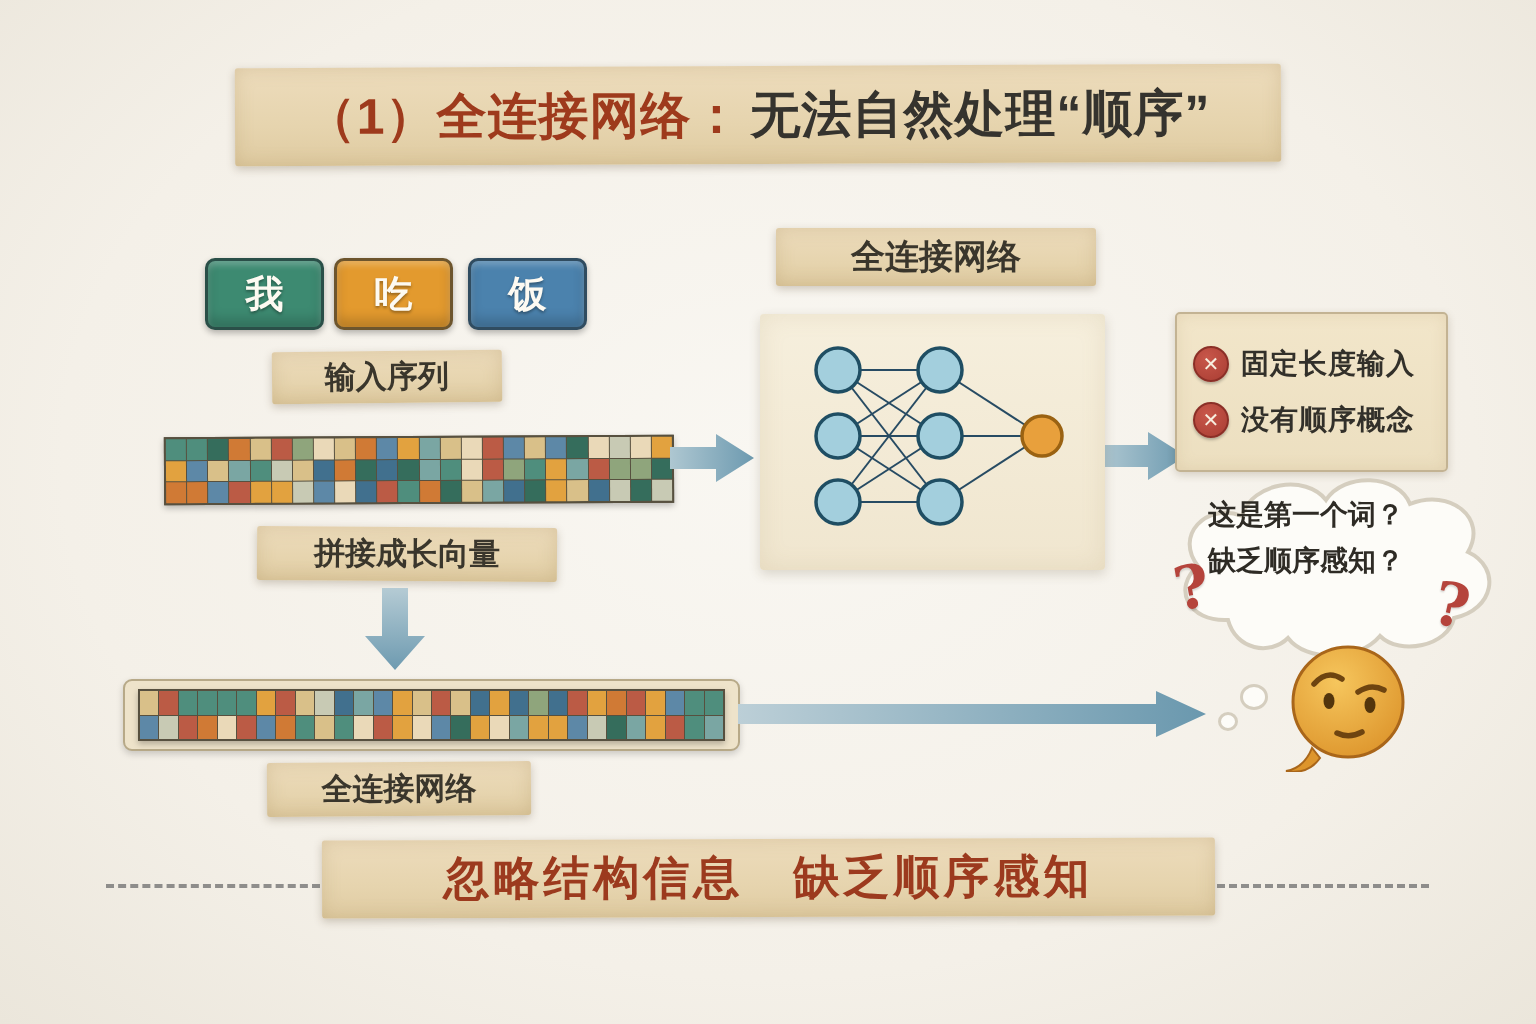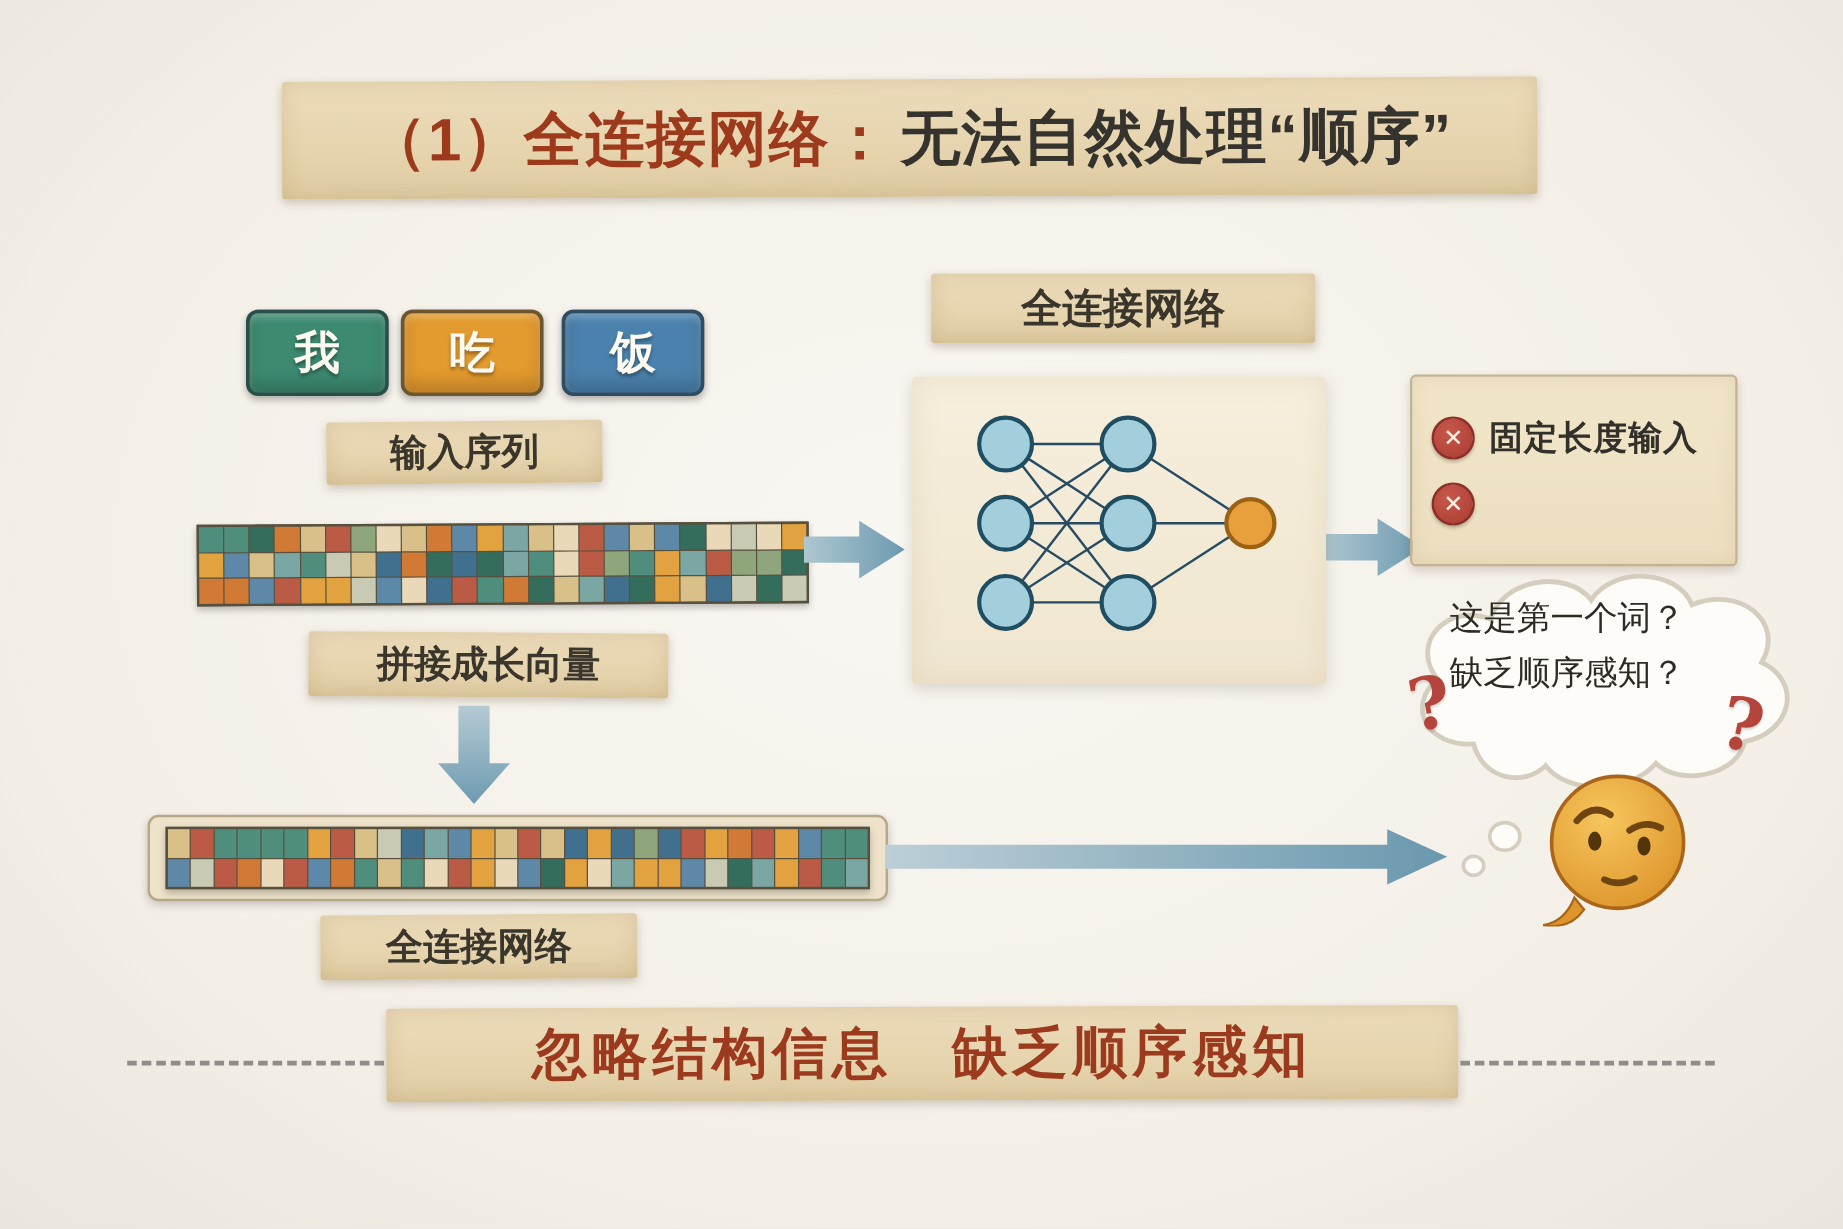--- a/index.html
+++ b/index.html
@@ -64,21 +64,21 @@
   .x-badge{
     width:36px;height:36px;min-width:36px;border-radius:50%;
     background:radial-gradient(circle at 38% 32%,#c8574a,#a93d33);
     border:2px solid #8b2f27;color:#f7efe0;font-size:20px;font-weight:bold;
     display:flex;align-items:center;justify-content:center;box-sizing:border-box;
     box-shadow:0 2px 3px rgba(0,0,0,.25);
   }
   .issue-text{font-size:28px;font-weight:bold;color:#32302a;letter-spacing:1px;}
 
   #cloud-svg{position:absolute;left:1158px;top:460px;width:356px;height:214px;}
-  #bubble-text{position:absolute;left:1208px;top:492px;width:266px;color:#2e2b25;font-size:28px;font-weight:400;}
+  #bubble-text{position:absolute;left:1208px;top:492px;width:266px;color:#2e2b25;font-size:28px;font-weight:700;}
   #bubble-text div{line-height:46px;white-space:nowrap;}
   .qmark{position:absolute;color:#b5443c;font-weight:bold;font-family:"DejaVu Serif","Liberation Serif",serif;font-size:60px;text-shadow:0 2px 2px rgba(0,0,0,.15);}
   #qmark-left{left:1174px;top:552px;transform:rotate(-10deg);}
   #qmark-right{left:1434px;top:570px;transform:rotate(12deg);}
   .trail-bubble{position:absolute;border-radius:50%;background:#fdfcf8;border:3px solid #d5cebf;}
   #trail-1{left:1240px;top:684px;width:22px;height:20px;}
   #trail-2{left:1218px;top:712px;width:14px;height:13px;}
   #emoji-svg{position:absolute;left:1282px;top:640px;width:132px;height:132px;}
 
   #bottom-banner{left:322px;top:839px;width:893px;height:78px;font-size:46px;color:#9c3a1e;letter-spacing:4px;transform:rotate(-.2deg);}
@@ -312,20 +312,21 @@
       </svg>
   </div>
 
   <div id="output-box">
     <div class="issue">
       <span class="x-badge">✕</span>
       <span class="issue-text">固定长度输入</span>
     </div>
     <div class="issue">
       <span class="x-badge">✕</span>
+      <span class="issue-text">没有顺序概念</span>
     </div>
   </div>
 
   <svg id="cloud-svg" viewBox="0 0 356 214">
     <path d="M 70 160 C 30 162 14 128 40 106 C 16 76 48 42 84 56 C 94 22 148 14 168 40 C 186 12 240 14 252 44 C 292 28 330 58 310 92 C 344 108 336 150 296 158 C 290 186 242 196 222 176 C 200 202 148 202 130 178 C 112 196 78 190 70 160 Z" fill="#fdfcf8" stroke="#d5cebf" stroke-width="4"></path>
   </svg>
   <div id="bubble-text">
     <div>这是第一个词？</div>
     <div>缺乏顺序感知？</div>
   </div>

